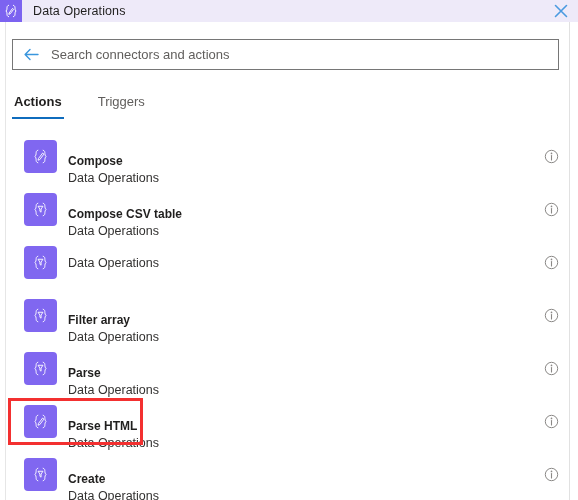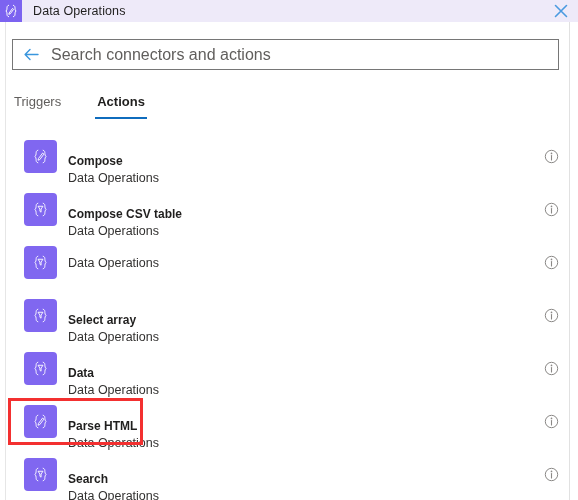--- a/index.html
+++ b/index.html
@@ -74,21 +74,21 @@
     flex: 0 0 19px;
     display: flex; align-items: center; justify-content: center;
     cursor: pointer;
   }
   #search-input {
     border: 0;
     outline: 0;
     flex: 1 1 auto;
     height: 100%;
     margin-left: 8px;
-    font-size: 16px;
+    font-size: 13px;
     font-family: "Liberation Sans", "DejaVu Sans", sans-serif;
     color: #323130;
     background: transparent;
   }
   #search-input::placeholder { color: #605e5c; opacity: 1; }
 
   
   #tabs {
     position: absolute;
     left: 6px; top: 68px;
@@ -205,22 +205,22 @@
   <div id="search-wrap">
     <div id="back-arrow">
       <svg width="17" height="17" viewBox="0 0 17 17" aria-hidden="true">
         <path d="M15 8.5H2.4 M7 3.6 2.1 8.5 7 13.4" fill="none" stroke="#3a96dd" stroke-width="1.4" stroke-linecap="round" stroke-linejoin="round"></path>
       </svg>
     </div>
     <input id="search-input" type="text" placeholder="Search connectors and actions" style="">
   </div>
 
   <div id="tabs">
+    <div class="tab active">Actions</div>
     <div class="tab">Triggers</div>
-    <div class="tab active">Actions</div>
   </div>
 
   <div id="list">
       <div class="row">
         <div class="tile">
           <svg width="19" height="19" viewBox="0 0 20 20" aria-hidden="true">
             <path d="M7.2 3.4c-1.7.5-1.8 1.7-1.8 3.2 0 1.4-.3 2.6-1.2 3.4.9.8 1.2 2 1.2 3.4 0 1.5.1 2.7 1.8 3.2" fill="none" stroke="#ffffff" stroke-width=".95" stroke-linecap="round"></path>
             <path d="M12.8 3.4c1.7.5 1.8 1.7 1.8 3.2 0 1.4.3 2.6 1.2 3.4-.9.8-1.2 2-1.2 3.4 0 1.5-.1 2.7-1.8 3.2" fill="none" stroke="#ffffff" stroke-width=".95" stroke-linecap="round"></path>
             <path d="M12.3 6.3 7.9 12.1l-.5 1.8 1.8-.6 4.4-5.8z" fill="none" stroke="#ffffff" stroke-width=".95" stroke-linejoin="round"></path>
           </svg>
@@ -278,41 +278,41 @@
       </div>
       <div class="row">
         <div class="tile">
           <svg width="19" height="19" viewBox="0 0 20 20" aria-hidden="true">
             <path d="M7.2 3.4c-1.7.5-1.8 1.7-1.8 3.2 0 1.4-.3 2.6-1.2 3.4.9.8 1.2 2 1.2 3.4 0 1.5.1 2.7 1.8 3.2" fill="none" stroke="#ffffff" stroke-width=".95" stroke-linecap="round"></path>
             <path d="M12.8 3.4c1.7.5 1.8 1.7 1.8 3.2 0 1.4.3 2.6 1.2 3.4-.9.8-1.2 2-1.2 3.4 0 1.5-.1 2.7-1.8 3.2" fill="none" stroke="#ffffff" stroke-width=".95" stroke-linecap="round"></path>
             <path d="M7.4 6.6h5.2L10.6 9.5v3.3L9.4 11.9V9.5z" fill="none" stroke="#ffffff" stroke-width=".95" stroke-linejoin="round"></path>
           </svg>
         </div>
         <div class="row-text">
-          <div class="row-title">Select array</div>
-          <div class="row-sub">Data Operations</div>
-        </div>
-        <div class="info">
-          <svg width="15" height="15" viewBox="0 0 15 15" aria-hidden="true">
-            <circle cx="7.5" cy="7.5" r="6.2" fill="none" stroke="#8a8886" stroke-width="1"></circle>
-            <circle cx="7.5" cy="4.4" r=".85" fill="#8a8886"></circle>
-            <path d="M7.5 6.6v4.3" stroke="#8a8886" stroke-width="1.1" stroke-linecap="round"></path>
-          </svg>
-        </div>
-      </div>
-      <div class="row">
-        <div class="tile">
-          <svg width="19" height="19" viewBox="0 0 20 20" aria-hidden="true">
-            <path d="M7.2 3.4c-1.7.5-1.8 1.7-1.8 3.2 0 1.4-.3 2.6-1.2 3.4.9.8 1.2 2 1.2 3.4 0 1.5.1 2.7 1.8 3.2" fill="none" stroke="#ffffff" stroke-width=".95" stroke-linecap="round"></path>
-            <path d="M12.8 3.4c1.7.5 1.8 1.7 1.8 3.2 0 1.4.3 2.6 1.2 3.4-.9.8-1.2 2-1.2 3.4 0 1.5-.1 2.7-1.8 3.2" fill="none" stroke="#ffffff" stroke-width=".95" stroke-linecap="round"></path>
-            <path d="M7.4 6.6h5.2L10.6 9.5v3.3L9.4 11.9V9.5z" fill="none" stroke="#ffffff" stroke-width=".95" stroke-linejoin="round"></path>
-          </svg>
-        </div>
-        <div class="row-text">
-          <div class="row-title">Data</div>
+          <div class="row-title">Filter array</div>
+          <div class="row-sub">Data Operations</div>
+        </div>
+        <div class="info">
+          <svg width="15" height="15" viewBox="0 0 15 15" aria-hidden="true">
+            <circle cx="7.5" cy="7.5" r="6.2" fill="none" stroke="#8a8886" stroke-width="1"></circle>
+            <circle cx="7.5" cy="4.4" r=".85" fill="#8a8886"></circle>
+            <path d="M7.5 6.6v4.3" stroke="#8a8886" stroke-width="1.1" stroke-linecap="round"></path>
+          </svg>
+        </div>
+      </div>
+      <div class="row">
+        <div class="tile">
+          <svg width="19" height="19" viewBox="0 0 20 20" aria-hidden="true">
+            <path d="M7.2 3.4c-1.7.5-1.8 1.7-1.8 3.2 0 1.4-.3 2.6-1.2 3.4.9.8 1.2 2 1.2 3.4 0 1.5.1 2.7 1.8 3.2" fill="none" stroke="#ffffff" stroke-width=".95" stroke-linecap="round"></path>
+            <path d="M12.8 3.4c1.7.5 1.8 1.7 1.8 3.2 0 1.4.3 2.6 1.2 3.4-.9.8-1.2 2-1.2 3.4 0 1.5-.1 2.7-1.8 3.2" fill="none" stroke="#ffffff" stroke-width=".95" stroke-linecap="round"></path>
+            <path d="M7.4 6.6h5.2L10.6 9.5v3.3L9.4 11.9V9.5z" fill="none" stroke="#ffffff" stroke-width=".95" stroke-linejoin="round"></path>
+          </svg>
+        </div>
+        <div class="row-text">
+          <div class="row-title">Parse</div>
           <div class="row-sub">Data Operations</div>
         </div>
         <div class="info">
           <svg width="15" height="15" viewBox="0 0 15 15" aria-hidden="true">
             <circle cx="7.5" cy="7.5" r="6.2" fill="none" stroke="#8a8886" stroke-width="1"></circle>
             <circle cx="7.5" cy="4.4" r=".85" fill="#8a8886"></circle>
             <path d="M7.5 6.6v4.3" stroke="#8a8886" stroke-width="1.1" stroke-linecap="round"></path>
           </svg>
         </div>
       </div>
@@ -338,21 +338,21 @@
       </div>
       <div class="row">
         <div class="tile">
           <svg width="19" height="19" viewBox="0 0 20 20" aria-hidden="true">
             <path d="M7.2 3.4c-1.7.5-1.8 1.7-1.8 3.2 0 1.4-.3 2.6-1.2 3.4.9.8 1.2 2 1.2 3.4 0 1.5.1 2.7 1.8 3.2" fill="none" stroke="#ffffff" stroke-width=".95" stroke-linecap="round"></path>
             <path d="M12.8 3.4c1.7.5 1.8 1.7 1.8 3.2 0 1.4.3 2.6 1.2 3.4-.9.8-1.2 2-1.2 3.4 0 1.5-.1 2.7-1.8 3.2" fill="none" stroke="#ffffff" stroke-width=".95" stroke-linecap="round"></path>
             <path d="M7.4 6.6h5.2L10.6 9.5v3.3L9.4 11.9V9.5z" fill="none" stroke="#ffffff" stroke-width=".95" stroke-linejoin="round"></path>
           </svg>
         </div>
         <div class="row-text">
-          <div class="row-title">Search</div>
+          <div class="row-title">Create</div>
           <div class="row-sub">Data Operations</div>
         </div>
         <div class="info">
           <svg width="15" height="15" viewBox="0 0 15 15" aria-hidden="true">
             <circle cx="7.5" cy="7.5" r="6.2" fill="none" stroke="#8a8886" stroke-width="1"></circle>
             <circle cx="7.5" cy="4.4" r=".85" fill="#8a8886"></circle>
             <path d="M7.5 6.6v4.3" stroke="#8a8886" stroke-width="1.1" stroke-linecap="round"></path>
           </svg>
         </div>
       </div>

